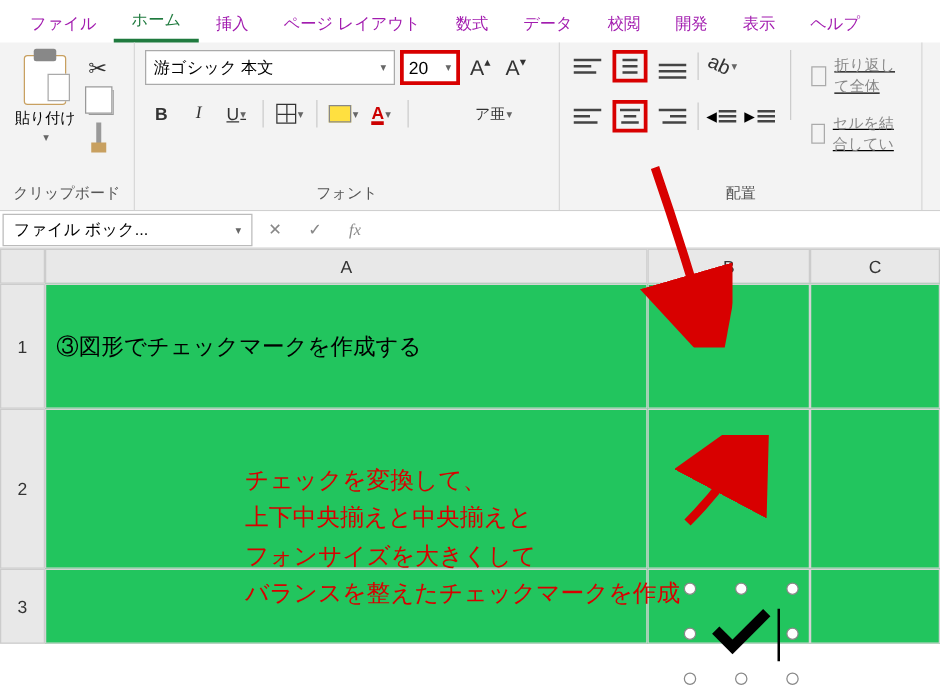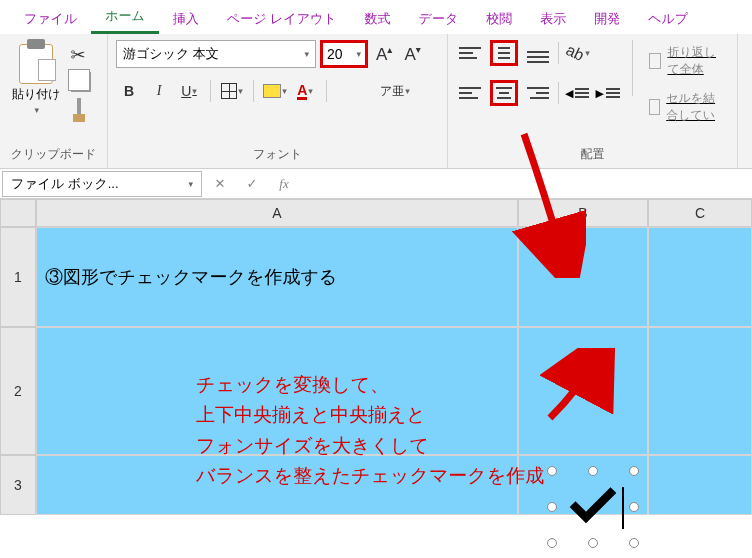--- a/index.html
+++ b/index.html
@@ -74,21 +74,21 @@
   .fb-btn.fx{font-style:italic;font-family:serif;}
   
   
   .grid{position:relative;}
   .colhdr{display:flex;height:28px;}
   .ch{border:1px solid #ccc;background:#e8e8e8;text-align:center;font-size:14px;line-height:26px;color:#333;}
   .ch.select-all{width:36px;}
   .ch.A{width:482px;} .ch.B{width:130px;} .ch.C{width:104px;}
   .row{display:flex;}
   .rh{width:36px;border:1px solid #ccc;background:#e8e8e8;text-align:center;font-size:14px;display:flex;align-items:center;justify-content:center;color:#333;}
-  .cell{border:1px solid #d4d4d4;background:#7dd3fc;font-size:18px;display:flex;align-items:center;padding:0 8px;}
+  .cell{border:1px solid #d4d4d4;background:#22c55e;font-size:18px;display:flex;align-items:center;padding:0 8px;}
   .r1{height:100px;} .r2{height:128px;} .r3{height:60px;}
   .cA{width:482px;} .cB{width:130px;} .cC{width:104px;}
   
   
   .shape{position:absolute;left:552px;top:272px;width:82px;height:72px;}
   .handle{width:10px;height:10px;border:1px solid #888;background:#fff;border-radius:50%;position:absolute;}
   .h-tl{top:-5px;left:-5px;} .h-tm{top:-5px;left:calc(50% - 5px);} .h-tr{top:-5px;right:-5px;}
   .h-ml{top:calc(50% - 5px);left:-5px;} .h-mr{top:calc(50% - 5px);right:-5px;}
   .h-bl{bottom:-5px;left:-5px;} .h-bm{bottom:-5px;left:calc(50% - 5px);} .h-br{bottom:-5px;right:-5px;}
   .checkmark{width:100%;height:100%;display:flex;align-items:center;justify-content:center;}
@@ -104,22 +104,22 @@
 <body>
 
 <div class="tabs">
   <div class="tab">ファイル</div>
   <div class="tab active">ホーム</div>
   <div class="tab">挿入</div>
   <div class="tab">ページ レイアウト</div>
   <div class="tab">数式</div>
   <div class="tab">データ</div>
   <div class="tab">校閲</div>
+  <div class="tab">開発</div>
   <div class="tab">表示</div>
-  <div class="tab">開発</div>
   <div class="tab">ヘルプ</div>
 </div>
 
 <div class="ribbon">
 
   <div class="group clip">
     <div class="group-body">
       <div class="paste">
         <div class="paste-icon"></div>
         <div class="paste-label">貼り付け</div>

